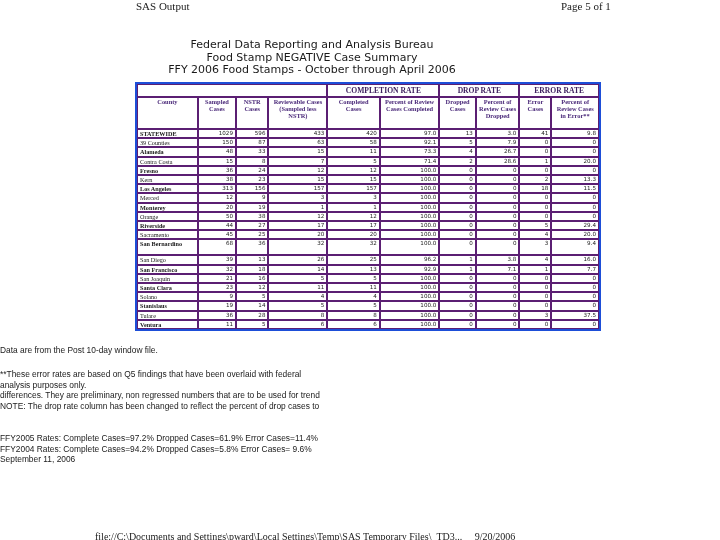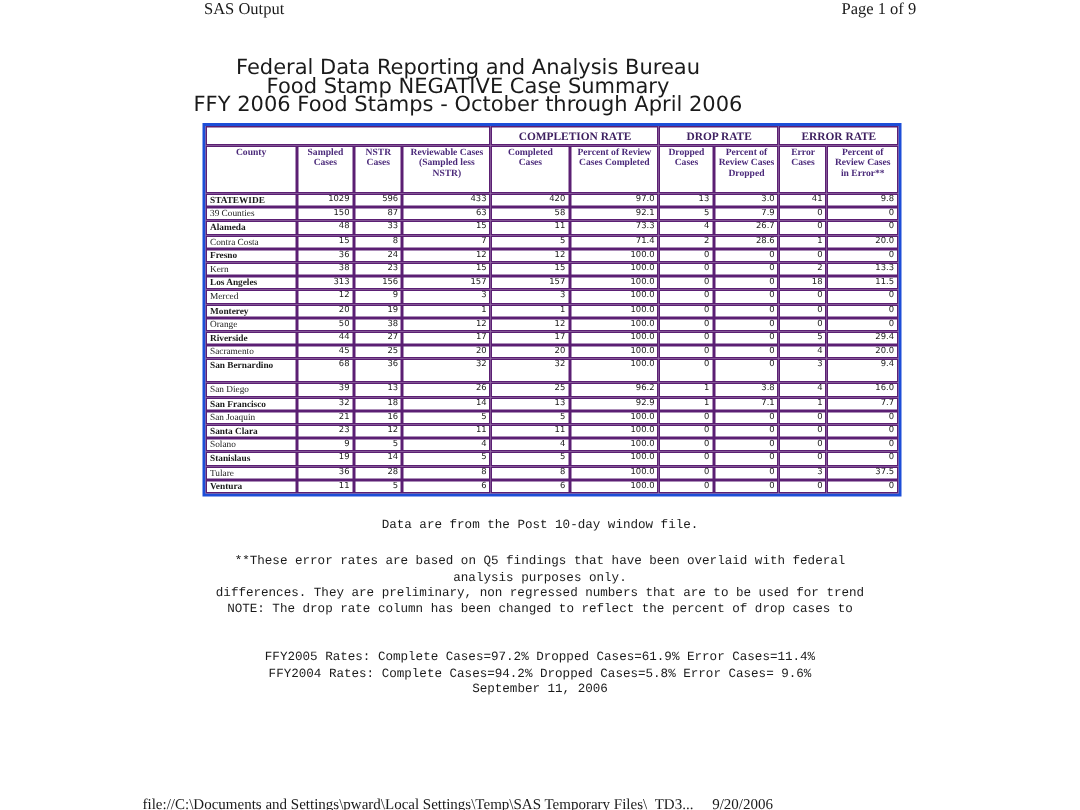--- a/index.html
+++ b/index.html
@@ -1,37 +1,37 @@
 <!DOCTYPE html>
 <html><head>
 <meta charset="utf-8">
 <style>
   html, body { margin:0; padding:0; background:#ffffff; }
   body { width:720px; height:540px; position:relative; overflow:hidden; color:#1a1a1a; }
   .hdr-left { position:absolute; left:136px; top:0px; font-family:"Liberation Serif", serif; font-size:11px; }
   .hdr-right { position:absolute; left:561px; top:0px; font-family:"Liberation Serif", serif; font-size:11px; }
-  .titles { position:absolute; left:0; width:624px; top:39px; text-align:center; font-family:"DejaVu Sans", sans-serif; font-size:14px; line-height:12.5px; }
+  .titles { position:absolute; left:0; width:624px; top:39px; text-align:center; font-family:"DejaVu Sans", sans-serif; font-size:11px; line-height:12.5px; }
   table.rpt { position:absolute; left:135px; top:82px; width:466px; border-collapse:separate; border-spacing:0; border:2px solid #1d4ed8; font-family:"Liberation Serif", serif; font-size:6.2px; }
   table.rpt td, table.rpt th { border:1px solid #5b1f73; padding:0 2px; height:7.2px; line-height:7.2px; }
   table.rpt th { color:#4b2a7a; font-weight:bold; text-align:center; vertical-align:top; line-height:7px; font-size:6.4px; }
   table.rpt th.grp { font-size:7.6px; height:11px; line-height:11px; color:#3e2060; }
   table.rpt td.num { text-align:right; font-family:"DejaVu Sans", sans-serif; font-size:5.6px; }
   table.rpt td.cty { text-align:left; white-space:nowrap; }
   table.rpt tr.boldrow td.cty { font-weight:bold; }
   table.rpt tr.tall td { height:14px; vertical-align:top; }
   table.rpt td.cty.wrap { white-space:normal; line-height:7px; }
-  .notes { position:absolute; left:0; width:720px; text-align:center; font-family:Liberation Mono, monospace; font-size:8.4px; line-height:10.6px; }
+  .notes { position:absolute; left:0; width:720px; text-align:left; font-family:Liberation Sans, sans-serif; font-size:8.4px; line-height:10.6px; }
   .footer { position:absolute; left:95px; top:531px; font-family:"Liberation Serif", serif; font-size:10px; white-space:nowrap; }
   .footer .date { margin-left:10px; }
 </style>
 </head>
 <body>
 
 <div class="hdr-left">SAS Output</div>
-<div class="hdr-right">Page 1 of 9</div>
+<div class="hdr-right">Page 5 of 1</div>
 
 <div class="titles">
   <div>Federal Data Reporting and Analysis Bureau</div>
   <div>Food Stamp NEGATIVE Case Summary</div>
   <div>FFY 2006 Food Stamps - October through April 2006</div>
 </div>
 
 <table class="rpt">
   <thead>
     <tr>

